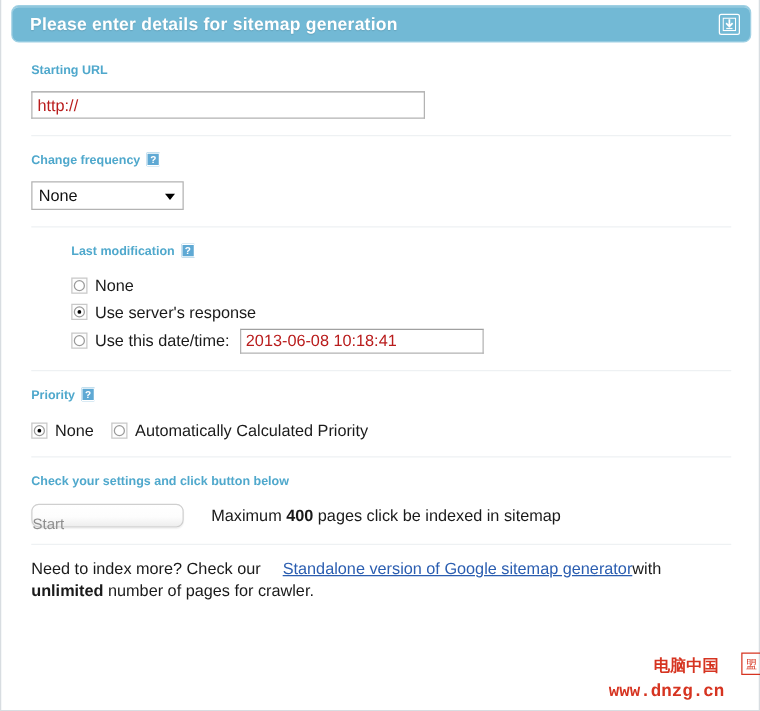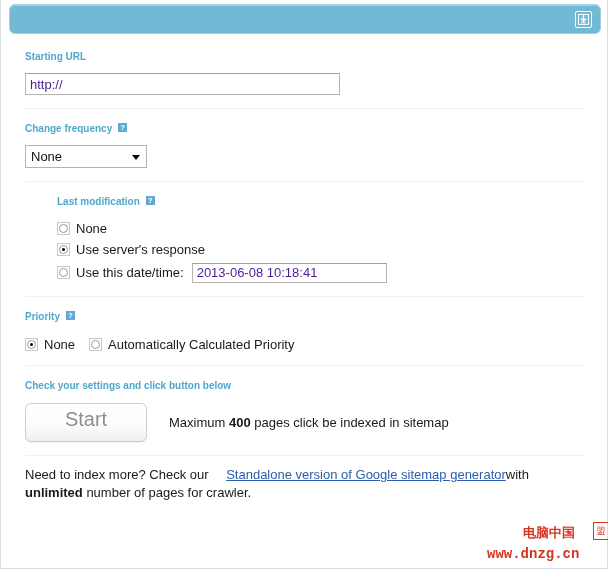--- a/index.html
+++ b/index.html
@@ -119,21 +119,21 @@
     border: 0;
     border-top: 1px solid #eef1f3;
     margin: 0 24px;
     height: 0;
   }
 
   
   input.txt {
     font-family: "Liberation Sans", sans-serif;
     font-size: 13px;
-    color: #4c1d95;
+    color: #b91c1c;
     background: #ffffff;
     border: 1px solid #b3b3b3;
     border-top-color: #a0a0a0;
     padding: 3px 4px;
     box-sizing: border-box;
     outline: none;
   }
   #url-input { width: 315px; height: 22px; }
   #date-input { width: 195px; height: 20px; }
 
@@ -209,24 +209,24 @@
     font-size: 13px;
     color: #1a1a1a;
     cursor: default;
   }
 
   
   #start-button {
     display: inline-block;
     vertical-align: middle;
     width: 122px;
-    height: 39px;
+    height: 19px;
     line-height: 31px;
-    text-align: center;
-    font-size: 20px;
+    text-align: left;
+    font-size: 12px;
     color: #8e8e8e;
     background: linear-gradient(to bottom, #ffffff 0%, #fdfdfd 55%, #eeeeee 100%);
     border: 1px solid #cfcfcf;
     border-radius: 6px;
     box-shadow: 0 1px 1px rgba(0,0,0,0.06);
     box-sizing: border-box;
     cursor: pointer;
     font-family: "Liberation Sans", sans-serif;
   }
   #start-note {
@@ -296,20 +296,21 @@
     line-height: 16px;
     text-align: center;
   }
 </style>
 </head>
 <body>
 
 <div id="page">
 
   <div id="header">
+    <div id="header-title">Please enter details for sitemap generation</div>
     <div id="header-action">
       <svg width="11" height="11" viewBox="0 0 11 11" aria-hidden="true">
         <rect x="0.5" y="0.5" width="10" height="10" fill="none" stroke="#ffffff" stroke-width="1"></rect>
         <path d="M5.5 2 L5.5 6.3 M3.4 5 L5.5 7.2 L7.6 5" fill="none" stroke="#ffffff" stroke-width="1.4" stroke-linecap="square"></path>
         <rect x="3" y="8.3" width="5" height="1" fill="#ffffff"></rect>
       </svg>
     </div>
   </div>
 
   <div id="content">

